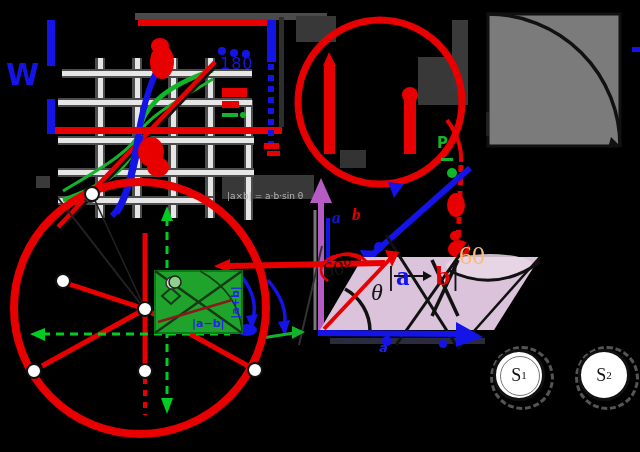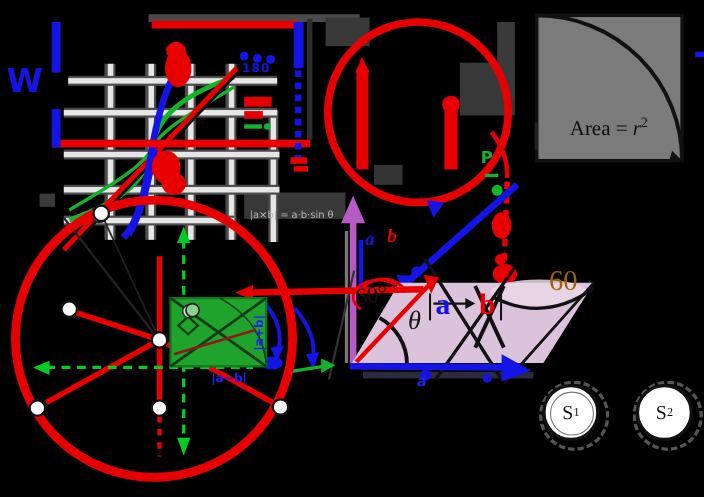--- a/index.html
+++ b/index.html
@@ -2,39 +2,39 @@
 <html><head>
 <meta charset="utf-8">
 <style>
   html,body{margin:0;padding:0;background:#000;}
   #stage{position:relative;width:640px;height:452px;background:#000;overflow:hidden;
          font-family:"DejaVu Sans",sans-serif;}
   #stage svg{position:absolute;left:0;top:0;}
   .lbl{position:absolute;white-space:nowrap;line-height:1;}
   .serif{font-family:"Liberation Serif","DejaVu Serif",serif;}
   .w-label{left:6px;top:60px;font-weight:bold;font-size:30px;letter-spacing:-3px;color:#1414e6;}
-  .tr-label{left:220px;top:56px;font-weight:bold;font-size:11px;color:#1414e6;letter-spacing:1px;}
+  .tr-label{left:220px;top:56px;font-weight:normal;font-size:16px;color:#1414e6;letter-spacing:1px;}
   .formula{left:227px;top:192px;font-size:9px;color:#b5b5b5;}
   .area{left:518px;top:104px;font-size:19px;color:#0e0e0e;}
   .area .var{font-style:italic;}
   .area sup{font-size:13px;}
   .p-label{left:437px;top:136px;font-weight:bold;font-size:15px;color:#12b52a;}
   .vec-a{left:332px;top:209px;font-weight:bold;font-style:italic;font-size:17px;color:#1414e6;}
   .vec-b{left:352px;top:206px;font-weight:bold;font-style:italic;font-size:17px;color:#e80000;}
   .ang-left{left:323px;top:258px;font-size:21px;color:#141414;transform:rotate(-8deg);}
   .theta{left:371px;top:280px;font-style:italic;font-size:24px;color:#141414;}
-  .ang-right{left:459px;top:243px;font-size:26px;color:#a16207;margin-left:40px;}
+  .ang-right{left:459px;top:243px;font-size:26px;color:#fdba74;}
   .cross{left:388px;top:263px;font-size:27px;font-weight:bold;display:flex;align-items:flex-start;}
   .cross .bar{color:#141414;}
   .cross .ca{color:#1414e6;margin:0 2px 0 2px;}
   .cross .gap{width:22px;}
   .cross .cb{color:#e80000;margin:0 2px 0 2px;}
   .below-a{left:379px;top:341px;font-weight:bold;font-style:italic;font-size:13px;color:#2222ee;}
   .gs-right{left:219px;top:297px;font-weight:bold;font-size:11px;color:#2222ee;transform:rotate(-90deg);transform-origin:center;}
-  .gs-bottom{left:192px;top:318px;font-weight:bold;font-size:11px;color:#2222ee;margin-top:20px;}
+  .gs-bottom{left:192px;top:318px;font-weight:bold;font-size:11px;color:#2222ee;}
   .src-dash{position:absolute;width:58px;height:58px;border:3px dashed #555;border-radius:50%;}
   .src{position:absolute;width:52px;height:52px;background:#fff;border:3px solid #111;
        border-radius:50%;box-sizing:border-box;display:flex;align-items:center;justify-content:center;
        font-family:"Liberation Serif",serif;font-size:18px;color:#111;}
   .src .ring{position:absolute;left:4px;top:4px;width:38px;height:38px;border:1.5px solid #777;border-radius:50%;}
   .src sub{font-size:11px;}
   #s1d{left:490px;top:346px;} #s1{left:493px;top:349px;}
   #s2d{left:575px;top:346px;} #s2{left:578px;top:349px;}
 </style>
 </head>
@@ -241,21 +241,20 @@
     <circle cx="145" cy="309" r="7" fill="#fff" stroke="#111" stroke-width="2"></circle>
     <circle cx="175" cy="282" r="6" fill="#8fd08f" stroke="#222" stroke-width="1.5"></circle>
   </g>
 
 </svg>
 
 <div class="lbl w-label">W</div>
 <div class="lbl tr-label">180</div>
 <div class="lbl formula">|a×b| = a·b·sin θ</div>
 
-<div class="lbl area serif"><span>Area = </span><span class="var">r</span><sup>2</sup></div>
 
 <div class="lbl p-label">P</div>
 <div class="lbl vec-a serif">a</div>
 <div class="lbl vec-b serif">b</div>
 
 <div class="lbl ang-left serif">60°</div>
 <div class="lbl theta serif">θ</div>
 <div class="lbl ang-right serif">60</div>
 
 <div class="lbl cross serif">

